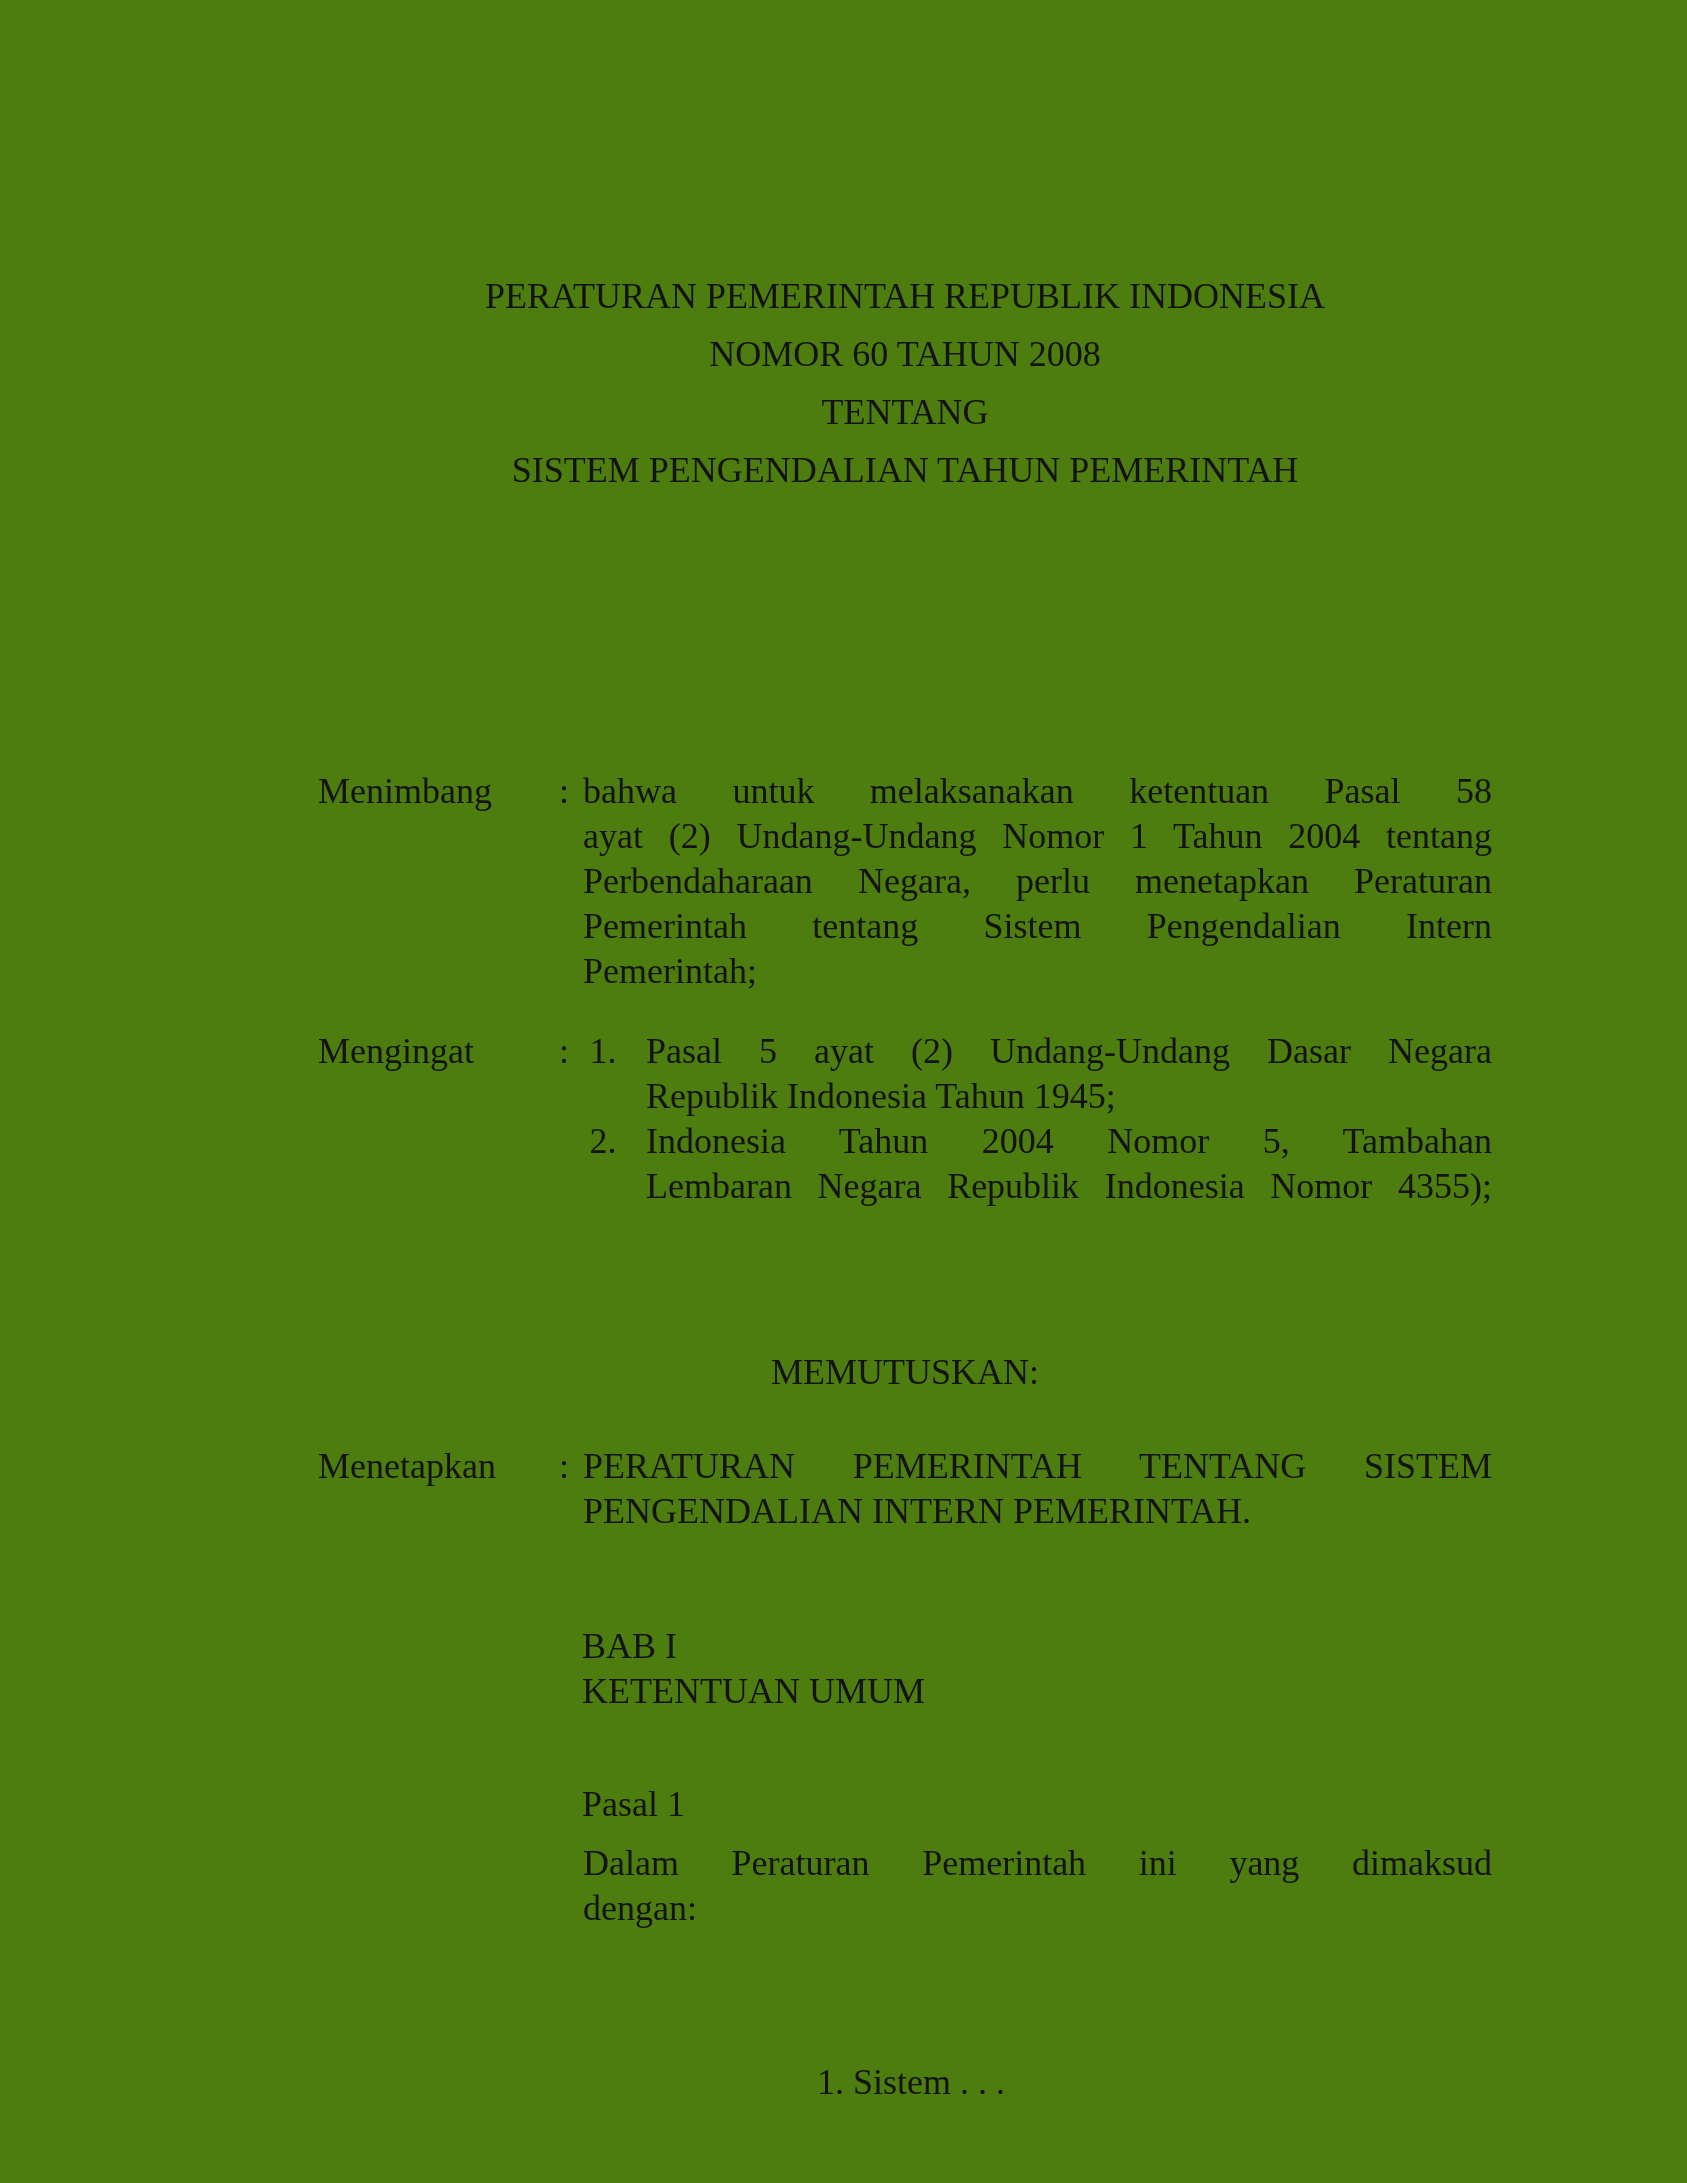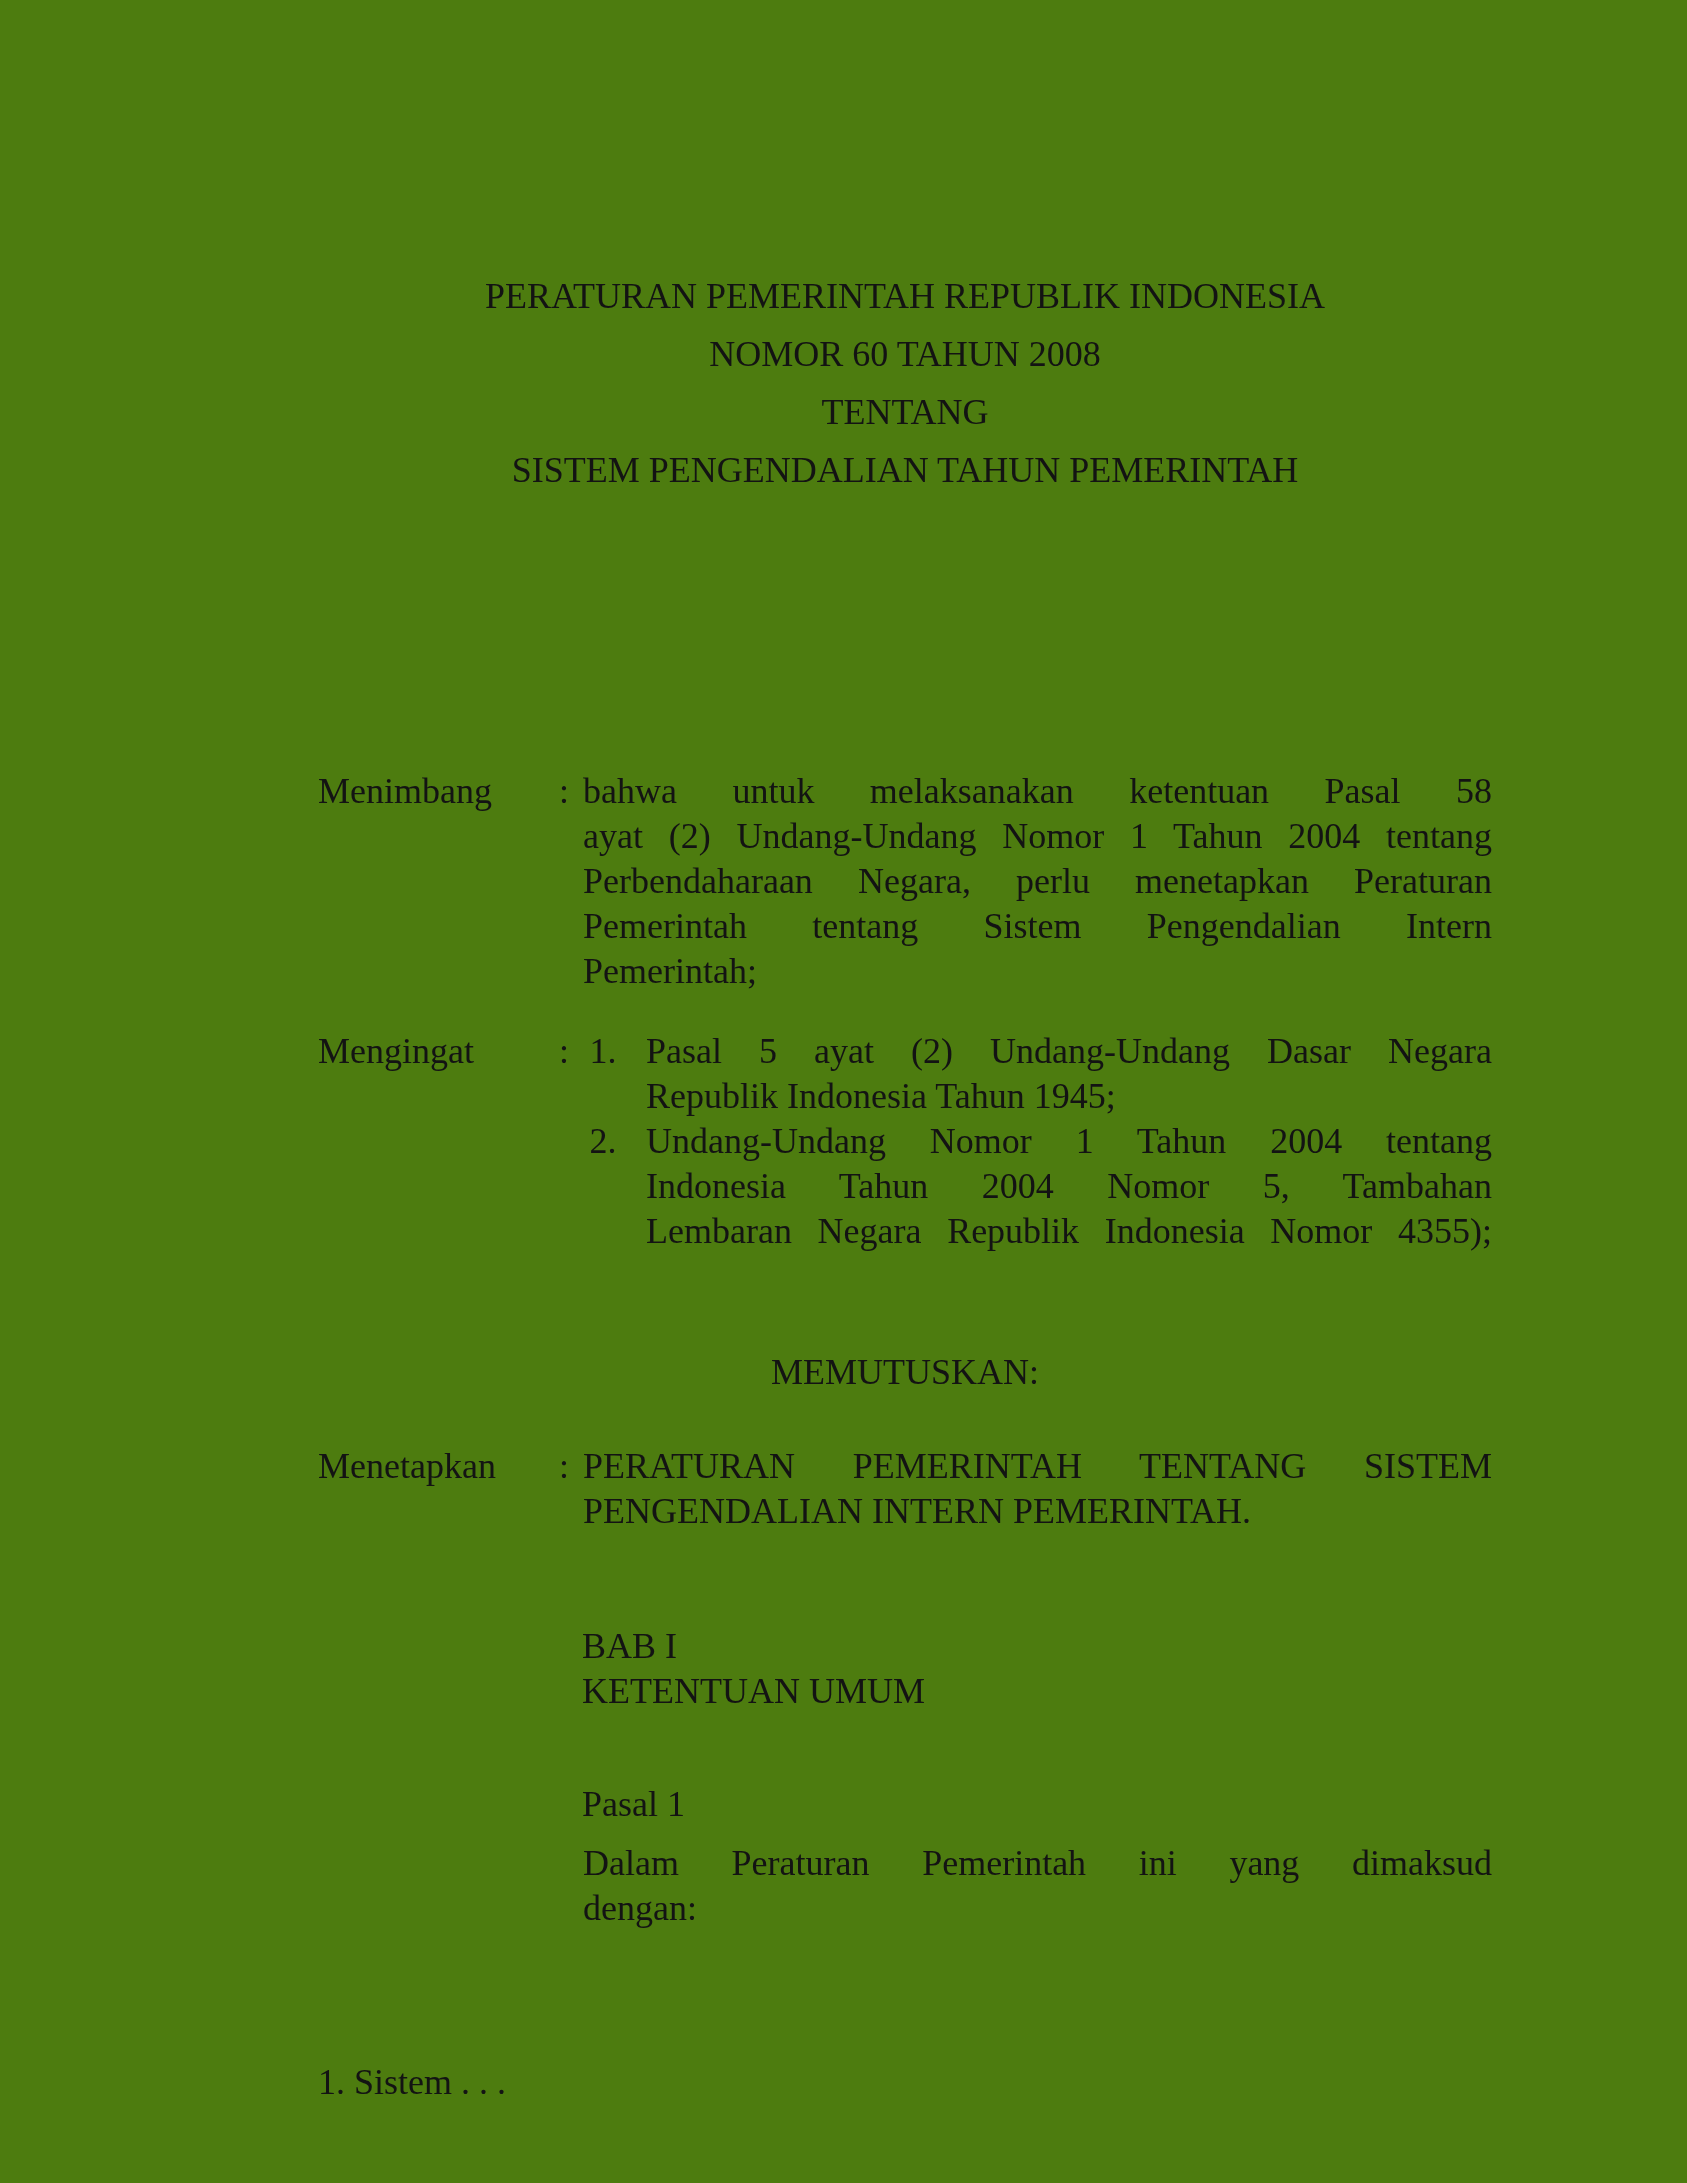--- a/index.html
+++ b/index.html
@@ -16,21 +16,21 @@
   .block { position: absolute; left: 318px; width: 1174px; line-height: 45px; }
   .title-block { text-align: center; line-height: 58px; }
   .center-full { text-align: center; }
   .center-body { left: 582px; width: 910px; text-align: left; }
   .section .lbl { position: absolute; left: 0; top: 0; }
   .section .colon { position: absolute; left: 241px; top: 0; }
   .section .body { margin-left: 265px; text-align: left; }
   .jl { text-align: justify; text-align-last: justify; }
   .item { position: relative; padding-left: 63px; }
   .item .num { position: absolute; left: 6.6px; top: 0; }
-  .footer { width: 1186px; text-align: left; }
+  .footer { width: 1186px; text-align: center; }
 </style>
 </head>
 <body>
 
 <div class="page">
 
   <div class="block title-block" style="top:267px;">
     <div>PERATURAN PEMERINTAH REPUBLIK INDONESIA</div>
     <div>NOMOR 60 TAHUN 2008</div>
     <div>TENTANG</div>
@@ -54,21 +54,20 @@
     <span class="lbl">Mengingat</span>
     <span class="colon">:</span>
     <div class="body">
       <div class="item">
         <span class="num">1.</span>
         <div class="jl">Pasal 5 ayat (2) Undang-Undang Dasar Negara</div>
         <div>Republik Indonesia Tahun 1945;</div>
       </div>
       <div class="item">
         <span class="num">2.</span>
-        <div class="jl">Undang-Undang Nomor 1 Tahun 2004 tentang</div>
         <div class="jl">Indonesia Tahun 2004 Nomor 5, Tambahan</div>
         <div class="jl">Lembaran Negara Republik Indonesia Nomor 4355);</div>
       </div>
     </div>
   </div>
 
   <div class="block center-full" style="top:1350px;">MEMUTUSKAN:</div>
 
   <div class="block section" style="top:1444px;">
     <span class="lbl">Menetapkan</span>

